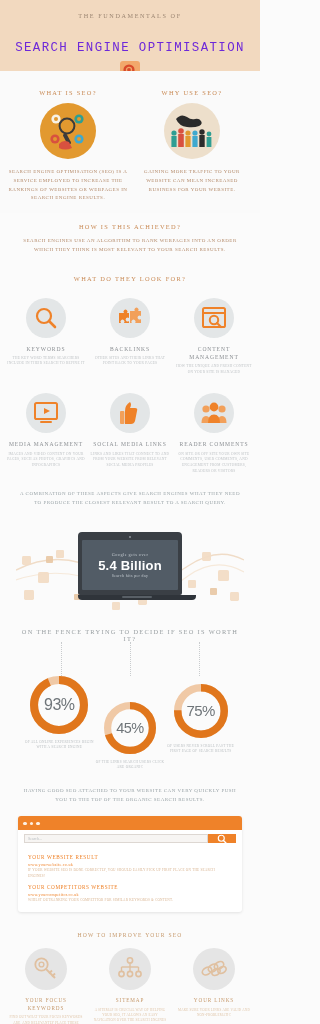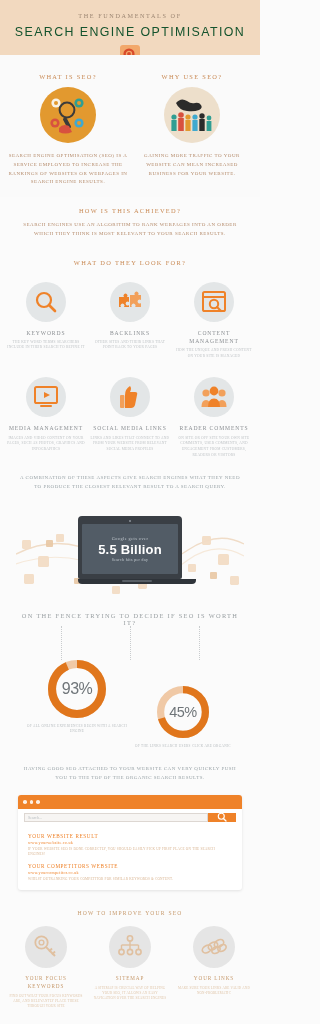--- a/index.html
+++ b/index.html
@@ -13,22 +13,22 @@
 
   
   .header {
     background:#f2d9bf; padding:12px 10px 16px; text-align:center; position:relative;
   }
   .header-kicker {
     font-size:6.2px; letter-spacing:1.6px; color:#9c8672; text-transform:uppercase;
     font-family:"Liberation Serif", serif;
   }
   .header-title {
-    margin-top:6px; font-size:12.4px; letter-spacing:1.4px; color:#14532d;
-    text-transform:uppercase; font-family:Liberation Sans, sans-serif;
+    margin-top:22px; font-size:12.4px; letter-spacing:1.4px; color:#6d28d9;
+    text-transform:uppercase; font-family:Liberation Mono, monospace;
   }
   .logo-badge {
     position:absolute; left:50%; transform:translateX(-50%); bottom:-10px;
     width:20px; height:20px; border-radius:3px; background:#f2a86b;
     display:flex; align-items:center; justify-content:center;
   }
   .logo-badge svg { display:block; }
 
   
   .sec { position:relative; }
@@ -352,21 +352,21 @@
           <rect x="194" y="70" width="7" height="7" rx="1"></rect>
           <rect x="58" y="76" width="6" height="6" rx="1"></rect>
         </g>
       </svg>
 
       <div class="laptop">
         <div class="lid">
           <div class="cam"></div>
           <div class="screen">
             <div class="scr-top">Google gets over</div>
-            <div class="scr-big">5.5 Billion</div>
+            <div class="scr-big">5.4 Billion</div>
             <div class="scr-bot">Search hits per day</div>
           </div>
         </div>
         <div class="base"></div>
       </div>
     </div>
   </div>
 
   <div class="sec s-fence">
     <div class="h-label grey">On the fence trying to decide if SEO is worth it?</div>
@@ -393,20 +393,30 @@
         <div class="donut" style="width:52px;height:52px">
           <svg width="52" height="52" viewBox="0 0 36 36">
             <circle cx="18" cy="18" r="15.5" fill="none" stroke="#f0c9a6" stroke-width="5"></circle>
             <circle cx="18" cy="18" r="15.5" fill="none" stroke="#e0761c" stroke-width="5" stroke-dasharray="68.2 119.8" stroke-linecap="butt" transform="rotate(-90 18 18)"></circle>
           </svg>
           <div class="pct" style="font-size:14.5px">45%</div>
         </div>
         <div class="dsub">Of the links search users click are organic</div>
       </div>
 
+      <div class="dcell" style="padding-top:8px">
+        <div class="donut" style="width:54px;height:54px">
+          <svg width="54" height="54" viewBox="0 0 36 36">
+            <circle cx="18" cy="18" r="15.5" fill="none" stroke="#f0c9a6" stroke-width="5"></circle>
+            <circle cx="18" cy="18" r="15.5" fill="none" stroke="#e0761c" stroke-width="5" stroke-dasharray="73.1 114.9" stroke-linecap="butt" transform="rotate(-90 18 18)"></circle>
+          </svg>
+          <div class="pct" style="font-size:15px">75%</div>
+        </div>
+        <div class="dsub">Of users never scroll past the first page of search results</div>
+      </div>
     </div>
   </div>
 
   <div class="sec s-browser">
     <div class="body-txt grey">Having good SEO attached to your website can very quickly push you to the top of the organic search results.</div>
 
     <div class="browser">
       <div class="b-bar">
         <div class="b-dot"></div>
         <div class="b-dot"></div>

